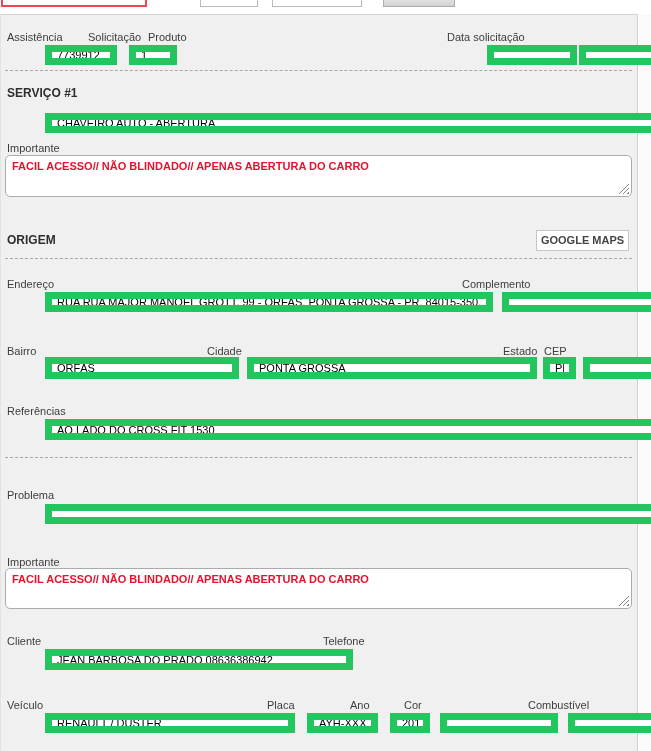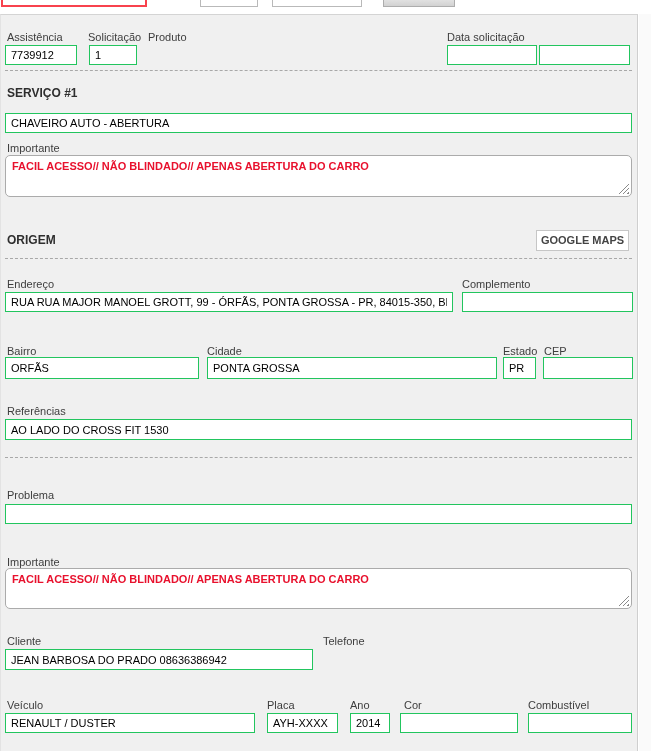--- a/index.html
+++ b/index.html
@@ -18,23 +18,23 @@
 
   
   .panel { position:absolute; left:0; top:14px; width:638px; height:737px;
            background:#f0f0f0; border-top:1px solid #d4d4d4;
            border-right:1px solid #cfcfcf; border-left:1px solid #e3e3e3; }
   .gutter { position:absolute; left:639px; top:14px; width:12px; height:737px; background:#fafafa; }
 
   .lbl { position:absolute; font-size:11px; color:#3d3d3d; white-space:nowrap; }
   .hd  { position:absolute; font-size:12px; font-weight:bold; color:#2e2e2e; white-space:nowrap; }
 
-  .inp { position:absolute; height:20px; border:1px solid #22c55e; background:#fff;
+  .inp { position:absolute; height:20px; border:7px solid #22c55e; background:#fff;
          font-family:"Liberation Sans", sans-serif; font-size:11px; color:#000;
-         padding:0 5px; outline:none; }
+         padding:0 5px; outline:none;margin-left:40px; }
   .inp.red { color:#e8112d; font-weight:bold; }
 
   .ta { position:absolute; border:1px solid #ababab; border-radius:5px; background:#fff;
         font-family:"Liberation Sans", sans-serif; font-size:11px; font-weight:bold;
         color:#e8112d; padding:4px 6px; resize:none; outline:none; overflow:hidden; }
   .grip { position:absolute; width:11px; height:11px;
           background:repeating-linear-gradient(135deg, transparent 0 2px, #8a8a8a 2px 3px);
           clip-path:polygon(100% 0, 100% 100%, 0 100%); }
 
   .btn-maps { position:absolute; left:536px; top:230px; width:93px; height:21px;

